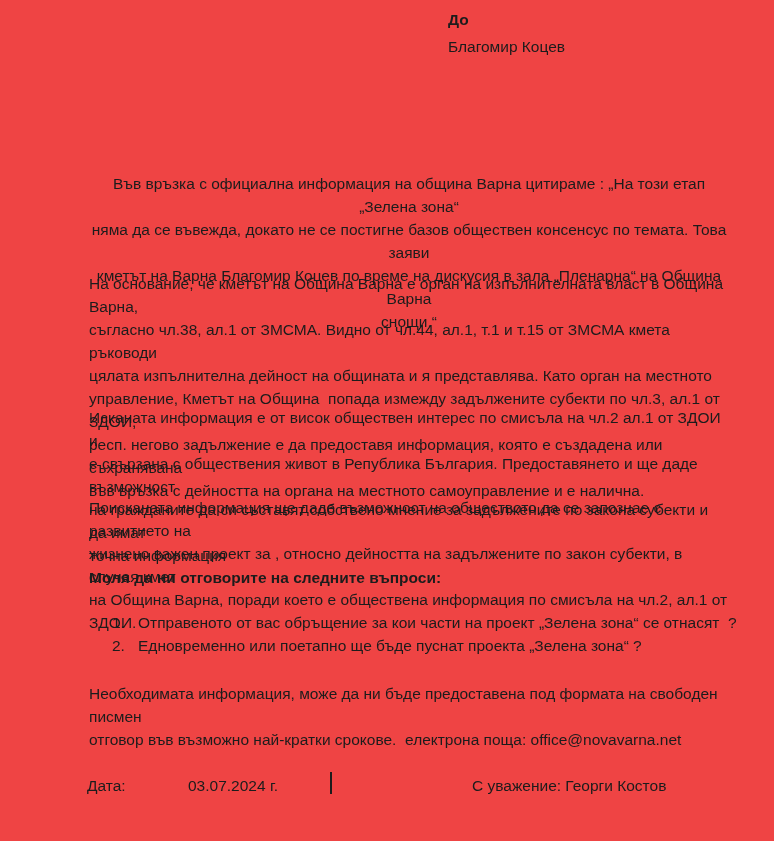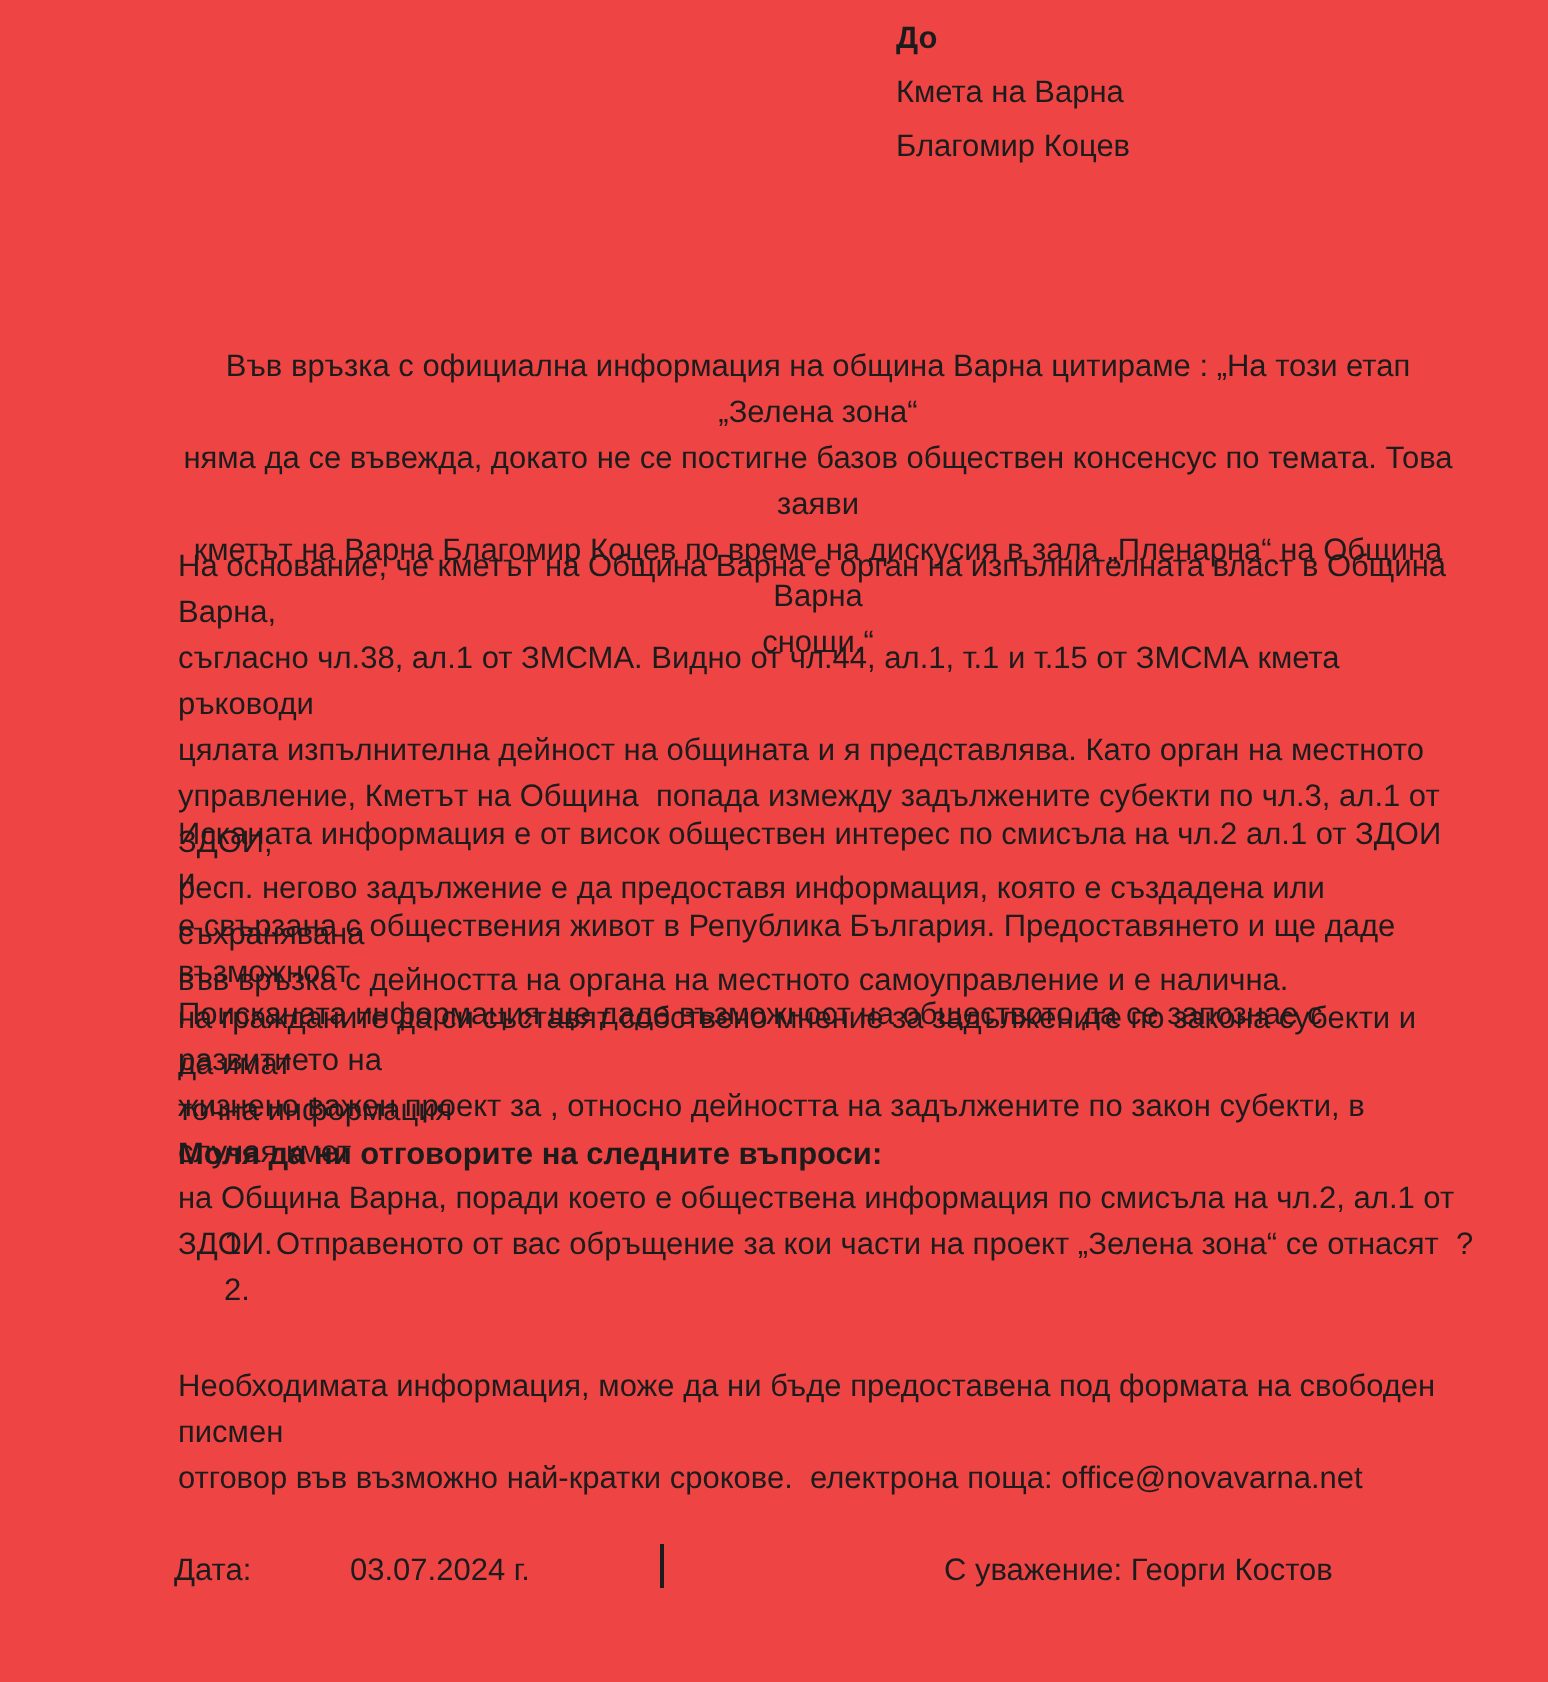--- a/index.html
+++ b/index.html
@@ -64,39 +64,38 @@
     height: 24px;
     font-size: 15.5px;
     line-height: 23px;
   }
   .footer-item {
     position: absolute;
     top: 0;
     white-space: nowrap;
   }
   .date-label  { left: 87px; }
-  .date-value  { left: 175px; }
+  .date-value  { left: 188px; }
   .signature   { left: 472px; }
   .text-cursor {
     position: absolute;
     left: 330px;
     top: 772px;
     width: 2px;
     height: 22px;
     background: #1c1c1c;
   }
 </style>
 </head>
 <body>
 
 <div class="page">
 
   <div class="address">
     <div class="to">До</div>
-    <div>Кмета на Варна</div>
     <div>Благомир Коцев</div>
   </div>
 
   <div class="block para" style="top:172px;text-align:center;">Във връзка с официална информация на община Варна цитираме : „На този етап „Зелена зона“
 няма да се въвежда, докато не се постигне базов обществен консенсус по темата. Това заяви
 кметът на Варна Благомир Коцев по време на дискусия в зала „Пленарна“ на Община Варна
 снощи.“</div>
 
   <div class="block para" style="top:272px;">На основание, че кметът на Община Варна е орган на изпълнителната власт в Община Варна,
 съгласно чл.38, ал.1 от ЗМСМА. Видно от чл.44, ал.1, т.1 и т.15 от ЗМСМА кмета ръководи
@@ -116,20 +115,21 @@
 
   <div class="block para heading-bold" style="top:566px;">Моля да ни отговорите на следните въпроси:</div>
 
   <div class="qlist">
     <div class="qrow">
       <span class="qnum">1.</span>
       <span class="qtext">Отправеното от вас обръщение за кои части на проект „Зелена зона“ се отнасят  ?</span>
     </div>
     <div class="qrow">
       <span class="qnum">2.</span>
+      <span class="qtext">Едновременно или поетапно ще бъде пуснат проекта „Зелена зона“ ?</span>
     </div>
   </div>
 
   <div class="block para" style="top:682px;">Необходимата информация, може да ни бъде предоставена под формата на свободен писмен
 отговор във възможно най-кратки срокове.  електрона поща: office@novavarna.net</div>
 
   <div class="footer-row">
     <span class="footer-item date-label">Дата:</span>
     <span class="footer-item date-value">03.07.2024 г.</span>
     <span class="footer-item signature">С уважение: Георги Костов</span>

